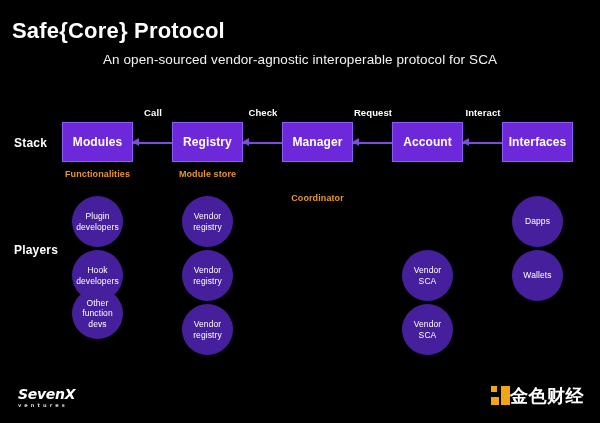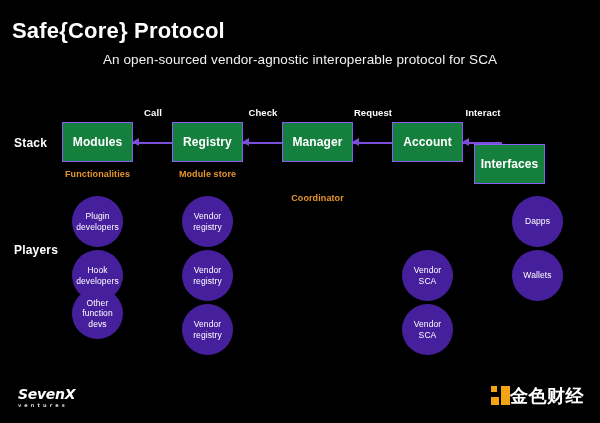--- a/index.html
+++ b/index.html
@@ -53,21 +53,21 @@
   #label-players { left: 14px; top: 243px; }
 
   
   .stack-box {
     position: absolute;
     top: 122px;
     width: 71px;
     height: 40px;
     box-sizing: border-box;
     border: 1.5px solid #8b5cf6;
-    background: #15803d;
+    background: #6d28d9;
     display: flex;
     align-items: center;
     justify-content: center;
     color: #ffffff;
     font-size: 12px;
     font-weight: bold;
     letter-spacing: 0.1px;
   }
 
   
@@ -191,21 +191,21 @@
   <div id="title">Safe{Core} Protocol</div>
   <div id="subtitle">An open-sourced vendor-agnostic interoperable protocol for SCA</div>
 
   <div class="row-label" id="label-stack">Stack</div>
   <div class="row-label" id="label-players">Players</div>
 
   <div class="stack-box" style="left:62px;">Modules</div>
   <div class="stack-box" style="left:172px;">Registry</div>
   <div class="stack-box" style="left:282px;">Manager</div>
   <div class="stack-box" style="left:392px;">Account</div>
-  <div class="stack-box" style="left:474px;margin-top:22px;">Interfaces</div>
+  <div class="stack-box" style="left:502px;">Interfaces</div>
 
   <div class="arrow" style="left:133px; width:39px;"></div>
   <div class="arrow" style="left:243px; width:39px;"></div>
   <div class="arrow" style="left:353px; width:39px;"></div>
   <div class="arrow" style="left:463px; width:39px;"></div>
 
   <div class="arrow-label" style="left:122px; width:62px;">Call</div>
   <div class="arrow-label" style="left:232px; width:62px;">Check</div>
   <div class="arrow-label" style="left:342px; width:62px;">Request</div>
   <div class="arrow-label" style="left:452px; width:62px;">Interact</div>

